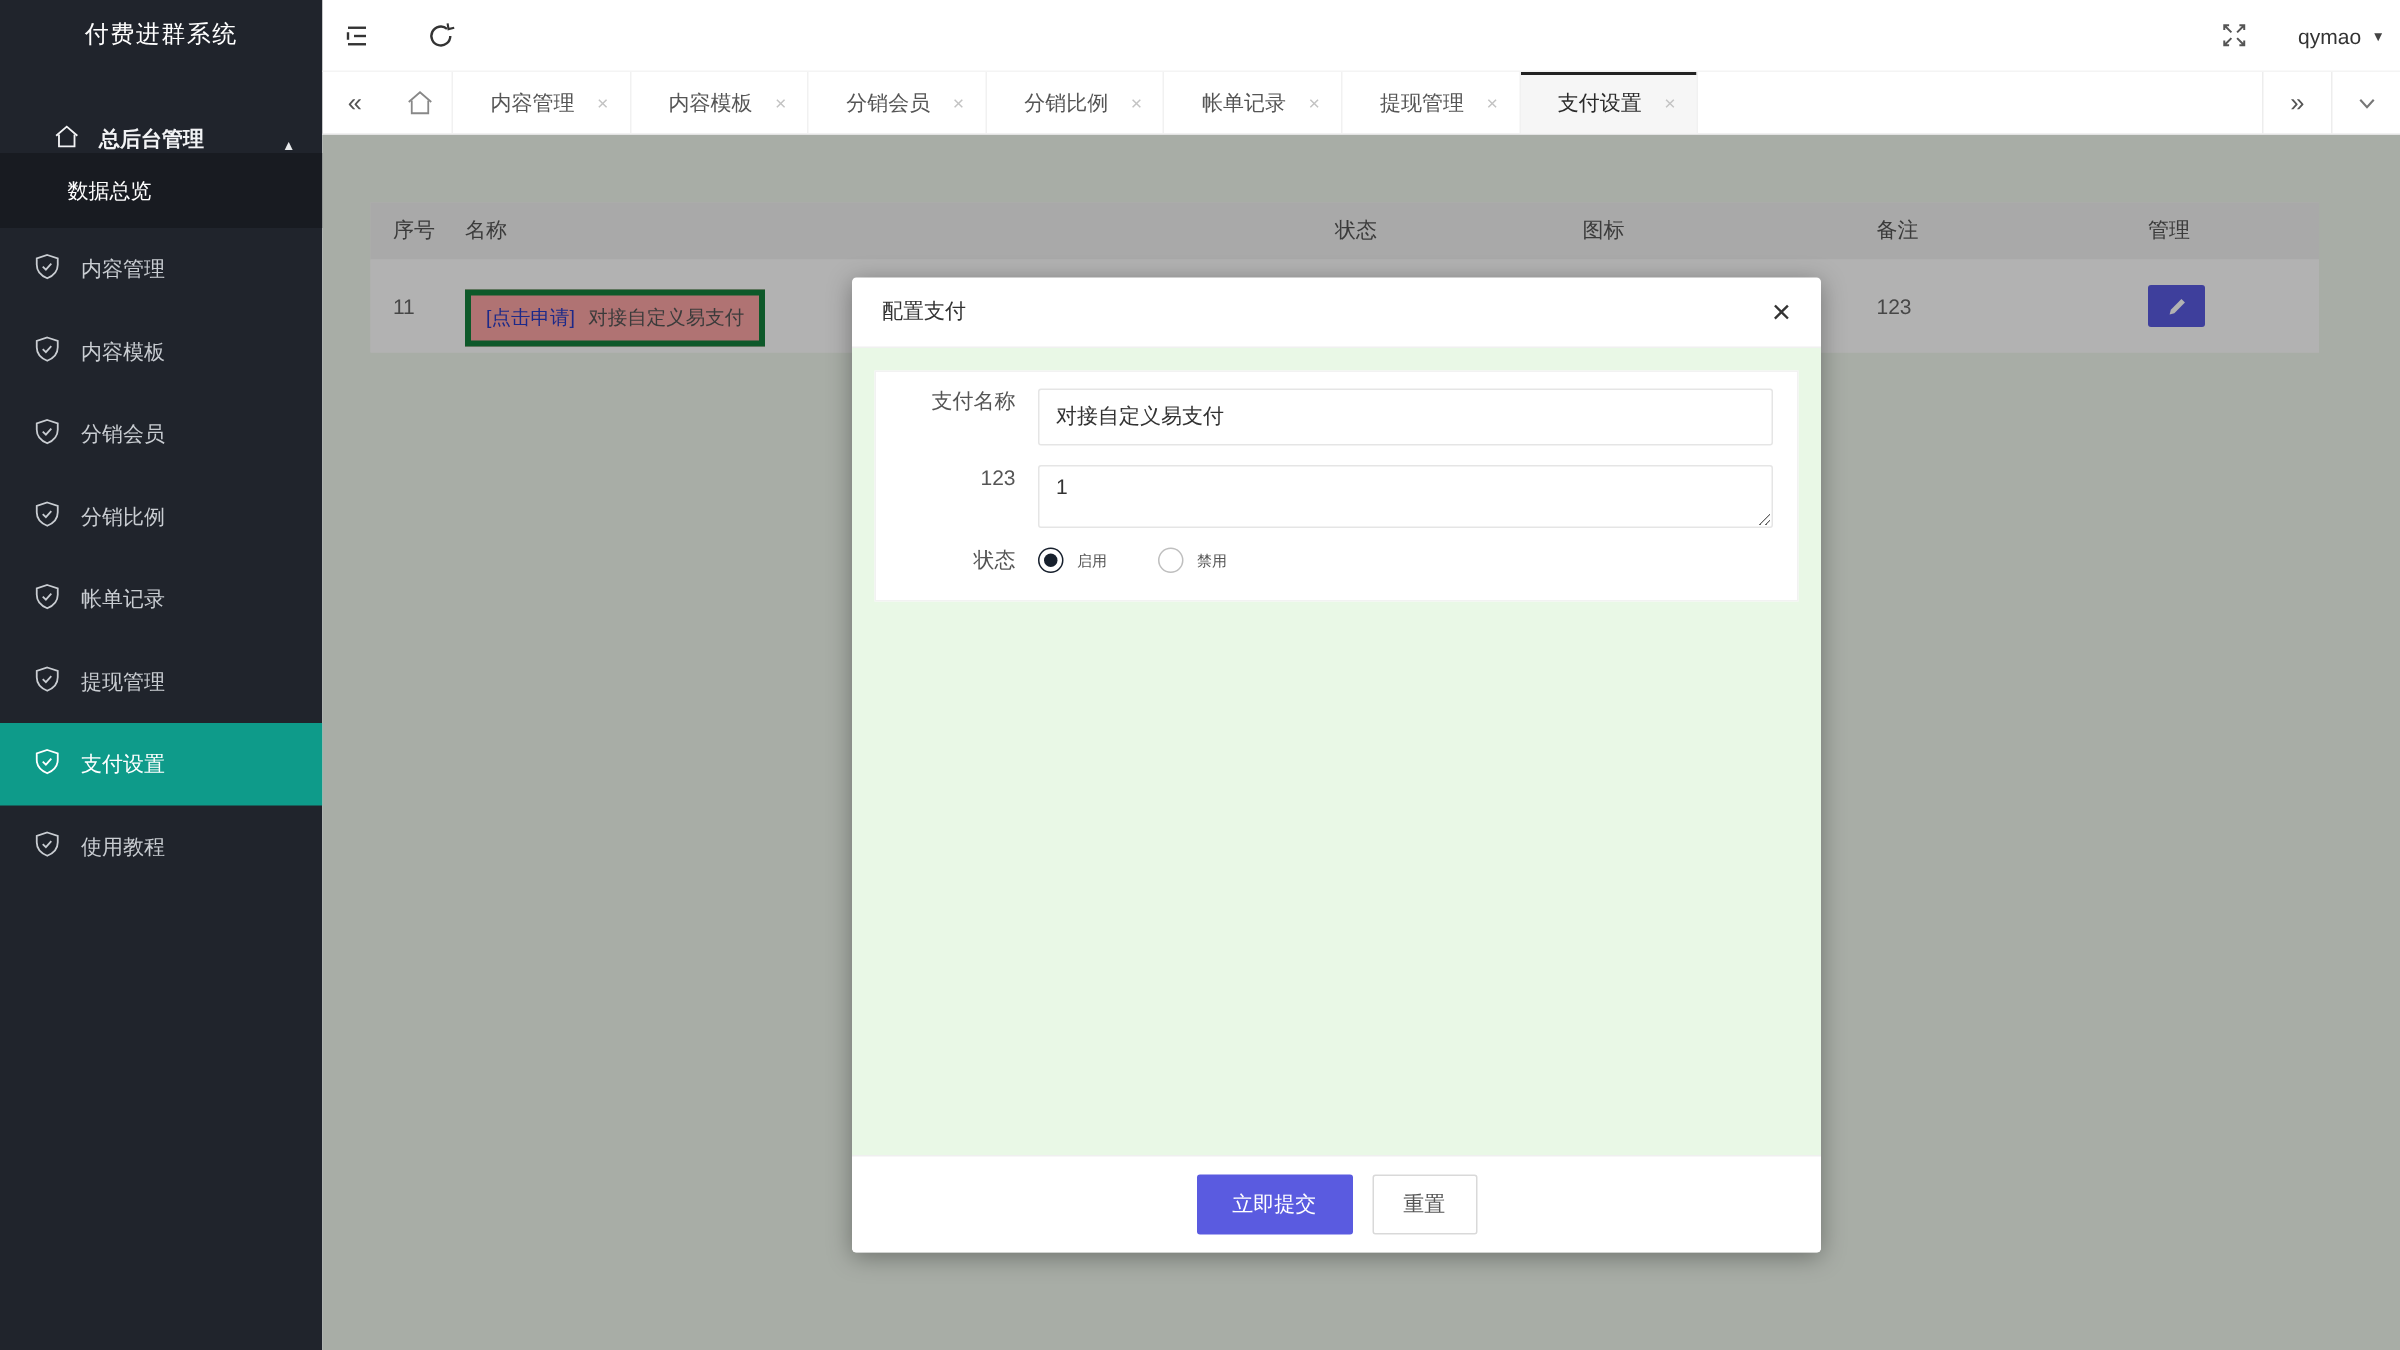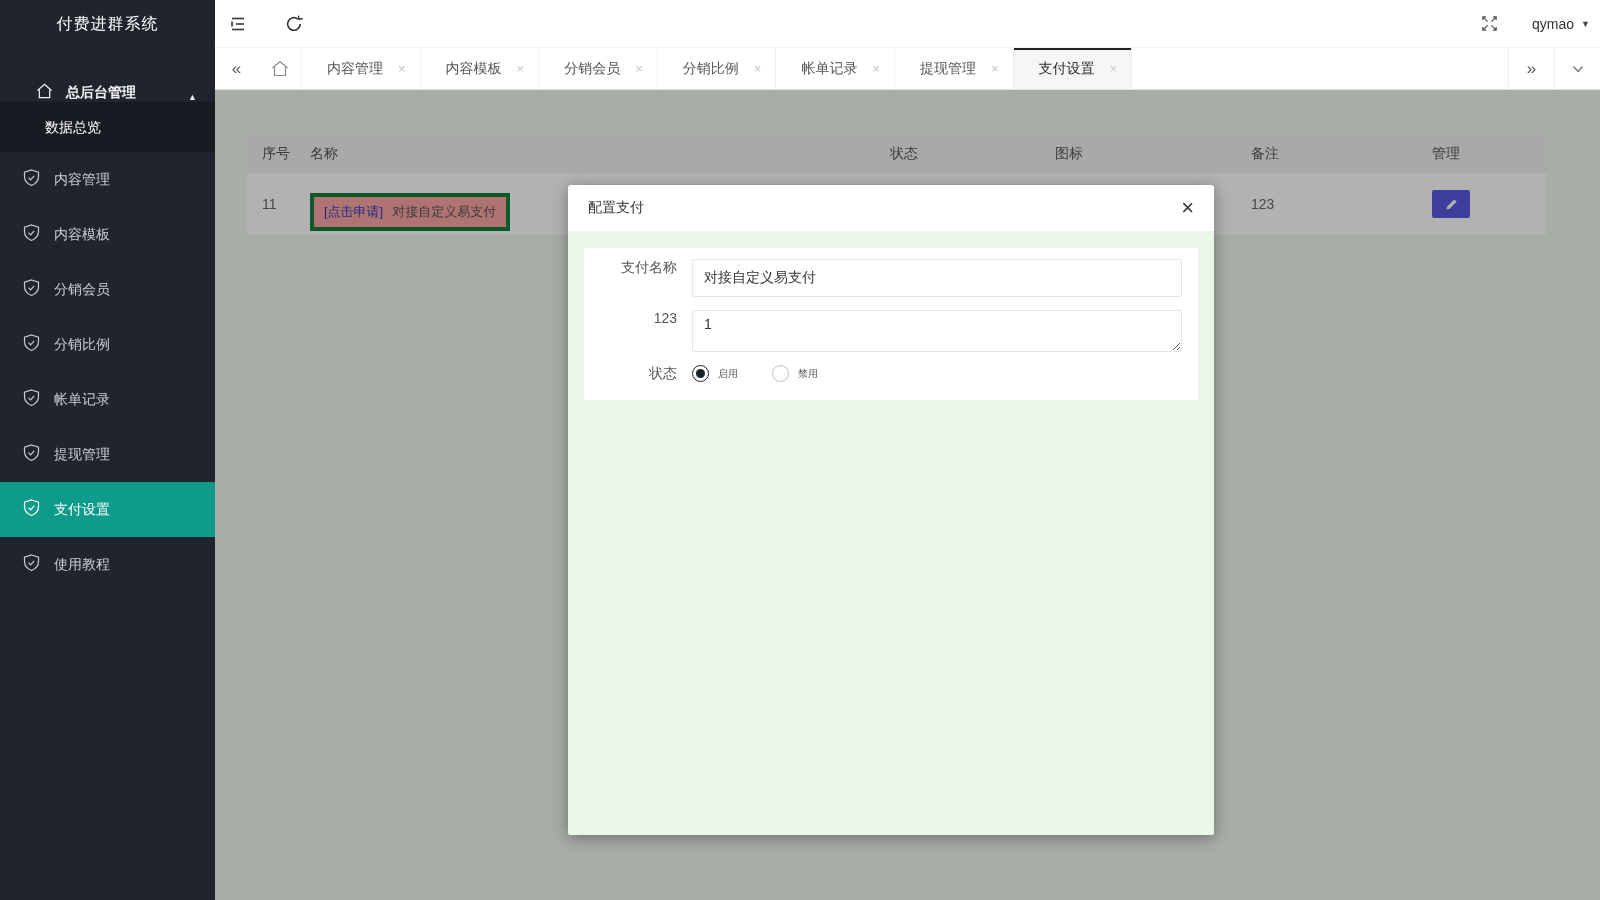--- a/index.html
+++ b/index.html
@@ -293,17 +293,21 @@
                   <span>启用</span>
                 </span>
                 <span class="radio">
                   <span class="radio-circle"></span>
                   <span>禁用</span>
                 </span>
               </span>
             </div>
           </div>
         </div>
+        <div class="m-foot">
+          <button class="btn-submit">立即提交</button>
+          <button class="btn-reset">重置</button>
+        </div>
       </div>
 
     </div>
   </div>
 </div>
 
 </body></html>

